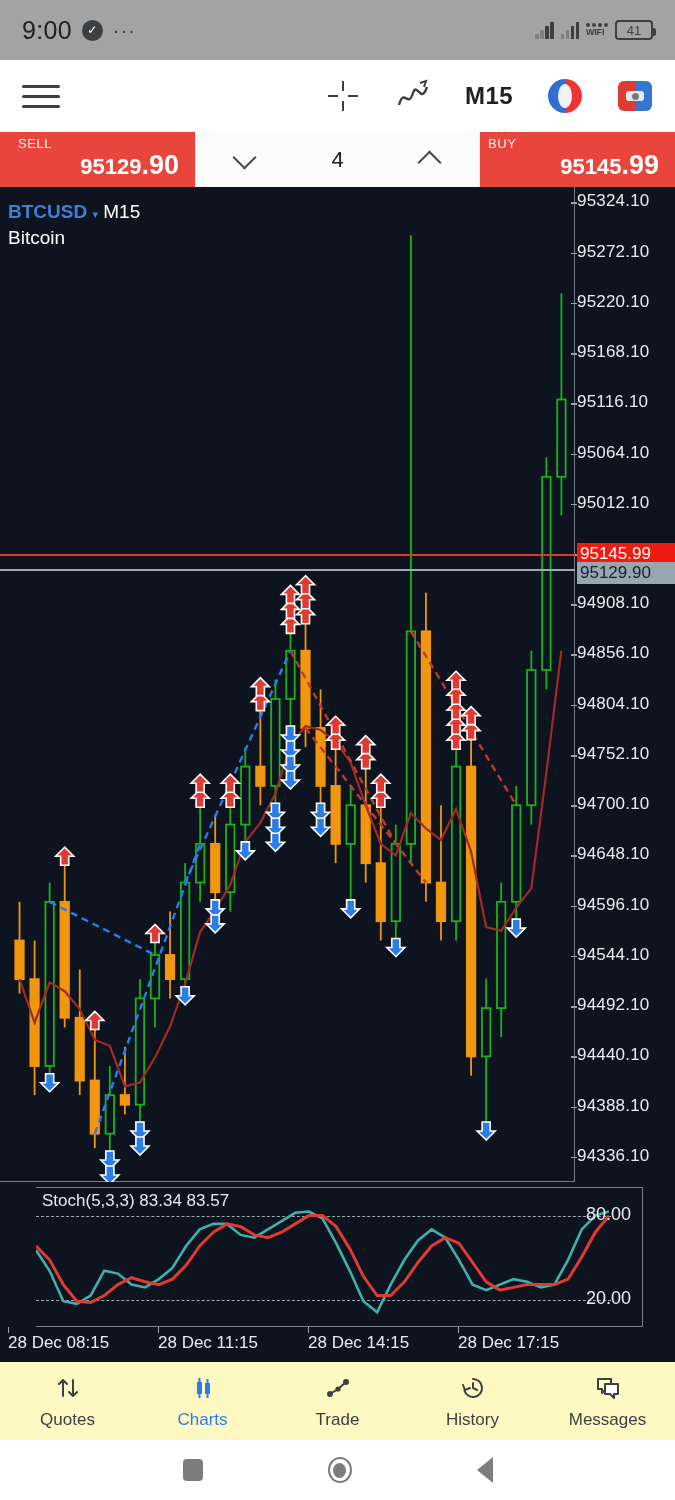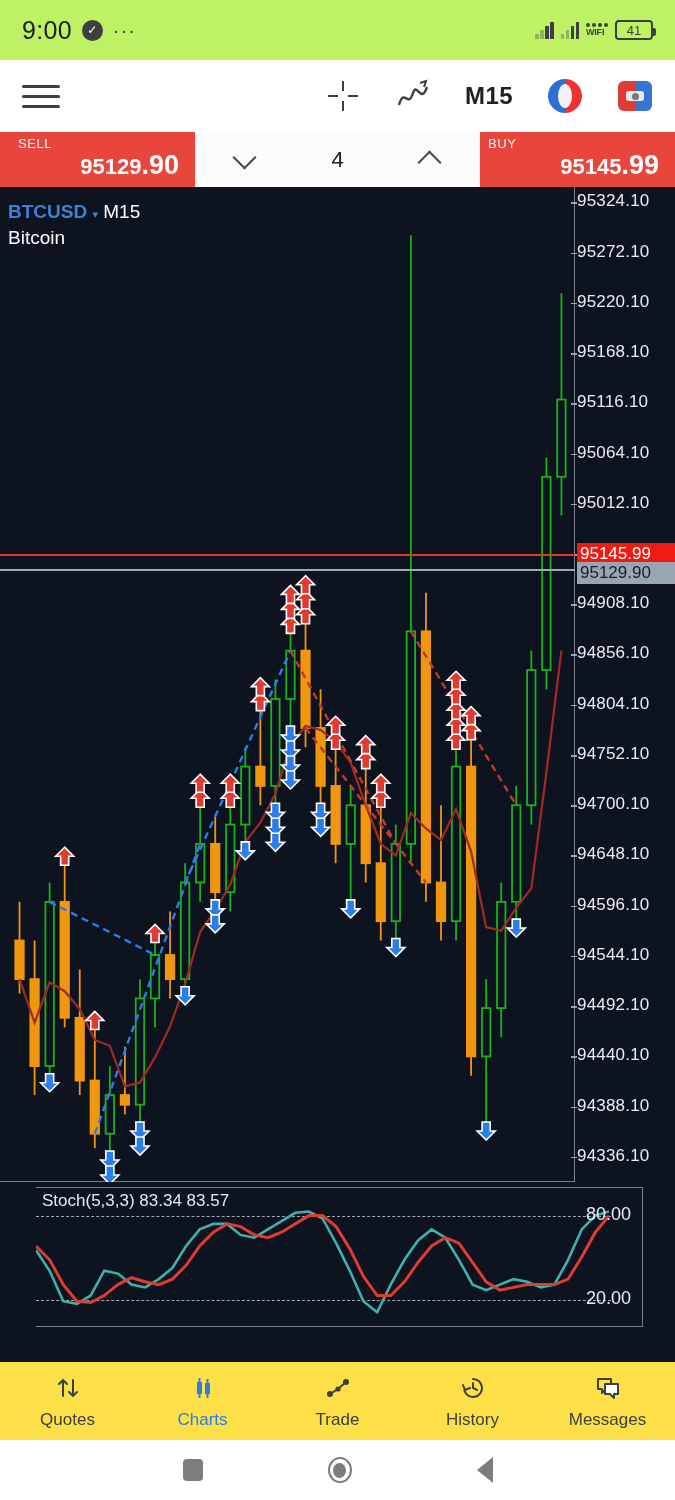--- a/index.html
+++ b/index.html
@@ -8,21 +8,21 @@
     font-family:"Liberation Sans", sans-serif;
     background:#ffffff;
     overflow:hidden;
     position:relative;
   }
 
   
   .statusbar {
     height:60px; width:675px;
     display:flex; align-items:center; justify-content:space-between;
-    padding:0 22px; background:#bef264;
+    padding:0 22px; background:#a3a3a3;
   }
   .sb-left { display:flex; align-items:center; gap:10px; }
   .sb-time { font-size:25px; color:#202124; font-weight:400; letter-spacing:.3px; }
   .sb-check {
     width:21px; height:21px; border-radius:50%; background:#3c4043;
     display:inline-flex; align-items:center; justify-content:center;
     color:#fff; font-size:12px; line-height:1;
   }
   .sb-dots { color:#3c4043; font-size:20px; letter-spacing:1px; line-height:8px; }
   .sb-right { display:flex; align-items:center; gap:7px; }
@@ -116,21 +116,21 @@
   .levlbl { position:absolute; font-size:18px; color:#e9ecf1; }
 
   .timeaxis { position:absolute; left:0; top:1142px; width:575px; height:33px; }
   .tlabel { position:absolute; top:4px; font-size:17px; color:#e9ecf1; white-space:nowrap;}
   .tlabel:before{content:"";position:absolute;left:0;top:-6px;width:1.4px;height:6px;background:#9aa3b0;}
 
   svg.layer { position:absolute; left:0; top:0; }
 
   
   .bottomnav { position:absolute; left:0; top:1362px; width:675px; height:78px;
-               background:#fde047; display:flex; }
+               background:#fef9c3; display:flex; }
   .navitem { flex:1; display:flex; flex-direction:column; align-items:center;
              justify-content:center; gap:7px; cursor:pointer;}
   .navitem .nlbl { font-size:17px; color:#3c4043; }
   .navitem.active .nlbl { color:#2b7de9; }
   .nico { height:30px; display:flex; align-items:center; justify-content:center; }
 
   .sysnav { position:absolute; left:0; top:1440px; width:675px; height:60px;
             background:#fff; display:flex; align-items:center; justify-content:space-around;
             padding:0 120px;}
   .sq { width:20px;height:22px;background:#7d7d7d;border-radius:4px;}
@@ -465,20 +465,28 @@
     <div class="level" style="top:28px"></div>
     <div class="level" style="top:112px"></div>
     <svg class="layer" width="573" height="138" viewBox="0 0 573 138">
       <path id="stoch-k" fill="none" stroke="#3fb0ac" stroke-width="2.6" d="M0.0 62.1 L13.6 82.8 L27.3 113.2 L40.9 115.9 L54.6 107.6 L68.2 82.8 L81.9 85.6 L95.5 96.6 L109.1 99.4 L122.8 91.1 L136.4 80.0 L150.1 58.0 L163.7 41.4 L177.4 35.9 L191.0 35.9 L204.6 46.9 L218.3 49.7 L231.9 41.4 L245.6 33.1 L259.2 24.8 L272.9 23.5 L286.5 30.4 L300.1 55.2 L313.8 82.8 L327.4 113.2 L341.1 124.2 L354.7 96.6 L368.4 71.8 L382.0 52.4 L395.6 41.4 L409.3 49.7 L422.9 71.8 L436.6 96.6 L450.2 102.1 L463.9 96.6 L477.5 91.1 L491.1 93.8 L504.8 99.4 L518.4 96.6 L532.1 71.8 L545.7 41.4 L559.4 27.6 L573.0 23.5"></path>
       <path id="stoch-d" fill="none" stroke="#e03b33" stroke-width="3" d="M0.0 58.0 L13.6 71.8 L27.3 96.6 L40.9 113.2 L54.6 114.5 L68.2 107.6 L81.9 96.6 L95.5 89.7 L109.1 93.8 L122.8 96.6 L136.4 91.1 L150.1 77.3 L163.7 58.0 L177.4 44.2 L191.0 35.9 L204.6 38.6 L218.3 46.9 L231.9 49.7 L245.6 44.2 L259.2 35.9 L272.9 27.6 L286.5 27.6 L300.1 38.6 L313.8 60.7 L327.4 88.3 L341.1 107.6 L354.7 107.6 L368.4 93.8 L382.0 74.5 L395.6 58.0 L409.3 49.7 L422.9 55.2 L436.6 74.5 L450.2 93.8 L463.9 102.1 L477.5 99.4 L491.1 96.6 L504.8 96.6 L518.4 96.6 L532.1 91.1 L545.7 69.0 L559.4 44.2 L573.0 27.6"></path>
     </svg>
   </div>
   <div class="levlbl" style="left:586px; top:1017px">80.00</div>
   <div class="levlbl" style="left:586px; top:1101px">20.00</div>
 
+  <div class="timeaxis">
+    <div id="tlabels">
+        <div class="tlabel" style="left: 8px;">28 Dec 08:15</div>
+        <div class="tlabel" style="left: 158px;">28 Dec 11:15</div>
+        <div class="tlabel" style="left: 308px;">28 Dec 14:15</div>
+        <div class="tlabel" style="left: 458px;">28 Dec 17:15</div>
+      </div>
+  </div>
 </div>
 
 <div class="bottomnav">
   <div class="navitem">
     <span class="nico">
       <svg width="28" height="28" viewBox="0 0 28 28">
           <path d="M9 22V6 M9 6 l-4 4 M9 6 l4 4 M19 6v16 M19 22 l-4 -4 M19 22 l4 -4" stroke="#3c4043" stroke-width="2" fill="none" stroke-linecap="round"></path>
         </svg>
     </span>
     <span class="nlbl">Quotes</span>

